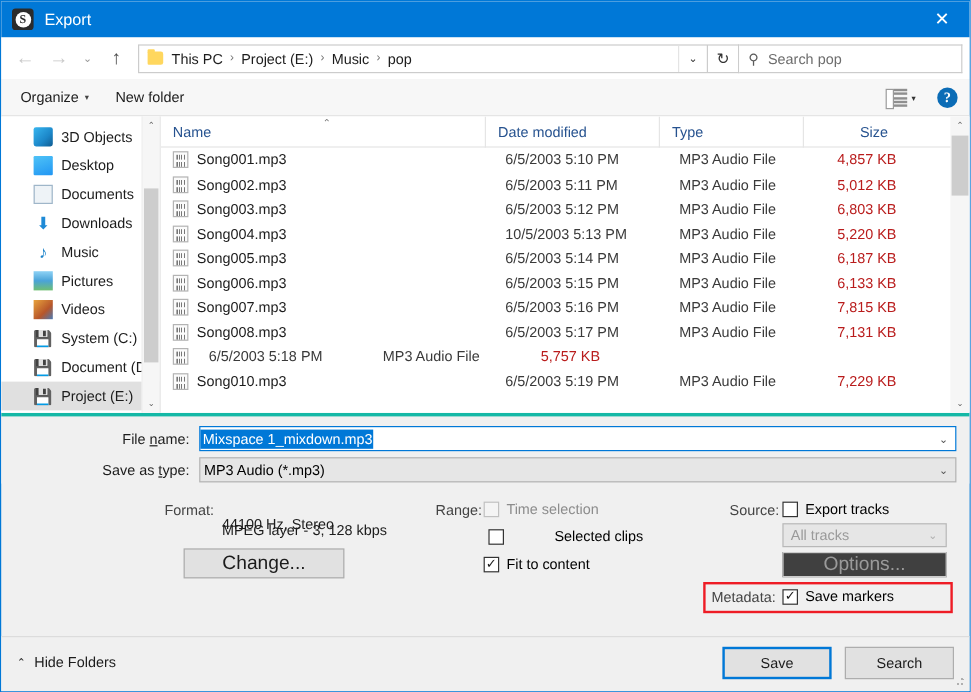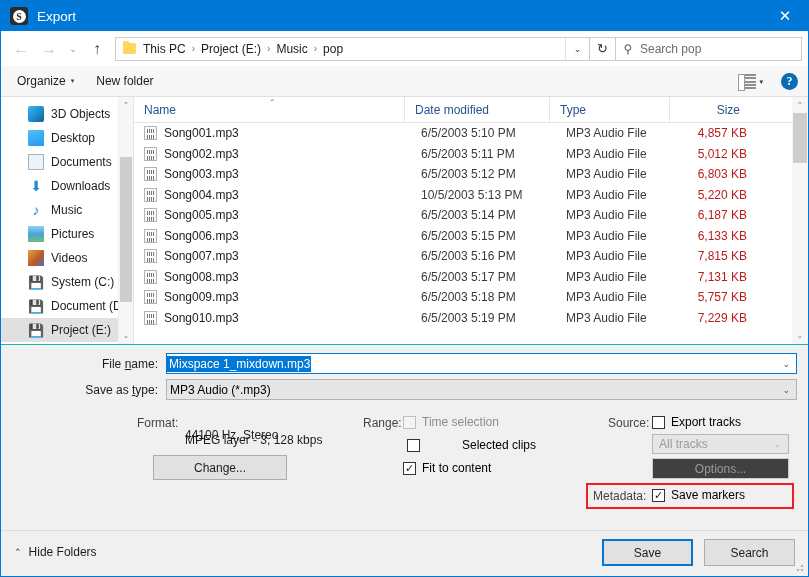--- a/index.html
+++ b/index.html
@@ -303,21 +303,21 @@
   .file-scroll {
     position: absolute; right: 0; top: 0; bottom: 0;
     width: 16px;
     background: #f6f6f6;
   }
 
   
   .form-area {
     background: #f0f0f0;
     padding-top: 7px;
-    border-top: 1px solid #14b8a6;
+    border-top: 3px solid #14b8a6;
   }
   .form-row {
     display: flex;
     align-items: center;
     height: 23px;
     margin-bottom: 3px;
   }
   .form-label {
     width: 165px;
     text-align: right;
@@ -362,21 +362,21 @@
   }
   .opt-val {
     font-size: 12px;
     color: #1c1c1c;
     position: absolute;
   }
   .btn {
     position: absolute;
     background: #e1e1e1;
     border: 1px solid #adadad;
-    font-size: 12px;
+    font-size: 16px;
     color: #1c1c1c;
     display: flex; align-items: center; justify-content: center;
     font-family: "Liberation Sans", sans-serif;
   }
   .btn.disabled { color: #9a9a9a; background: #404040; border-color: #ccc; }
   .check-row {
     position: absolute;
     display: flex;
     align-items: center;
   }
@@ -619,21 +619,20 @@
       </div>
       <div class="row">
         <span class="mp3-ico"></span>
         <span class="cell" style="width:247px;padding-left:0">Song008.mp3</span>
         <span class="cell c-date">6/5/2003 5:17 PM</span>
         <span class="cell c-type">MP3 Audio File</span>
         <span class="cell c-size">7,131 KB</span>
       </div>
       <div class="row">
         <span class="mp3-ico"></span>
-        <span class="cell" style="width:247px;padding-left:0">Song009.mp3</span>
         <span class="cell c-date">6/5/2003 5:18 PM</span>
         <span class="cell c-type">MP3 Audio File</span>
         <span class="cell c-size">5,757 KB</span>
       </div>
       <div class="row">
         <span class="mp3-ico"></span>
         <span class="cell" style="width:247px;padding-left:0">Song010.mp3</span>
         <span class="cell c-date">6/5/2003 5:19 PM</span>
         <span class="cell c-type">MP3 Audio File</span>
         <span class="cell c-size">7,229 KB</span>

